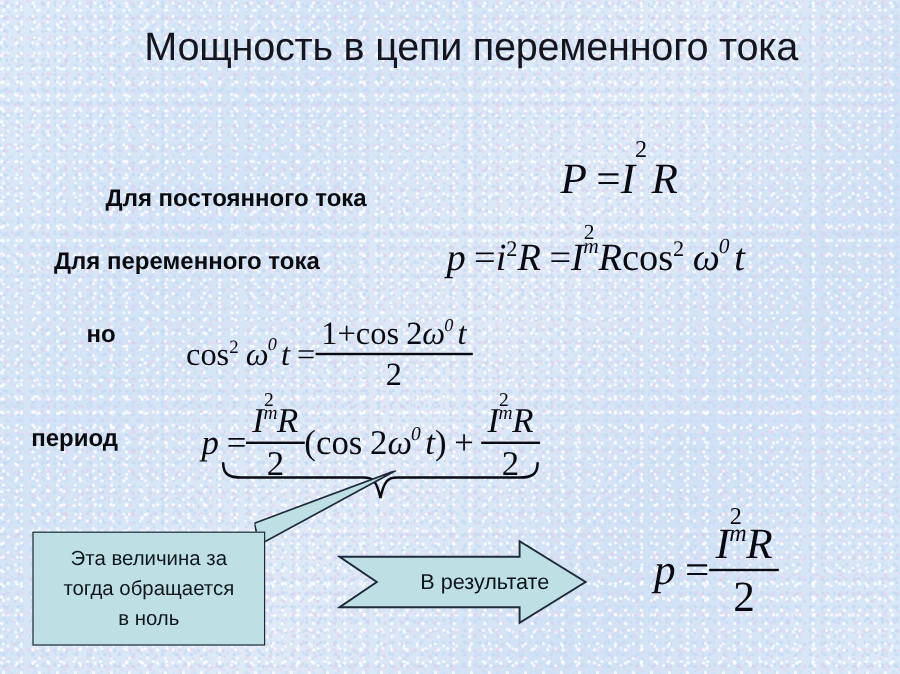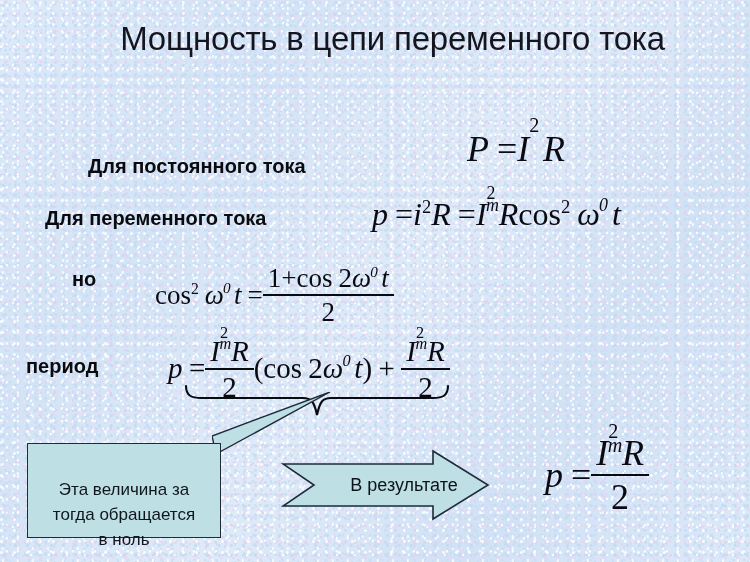--- a/index.html
+++ b/index.html
@@ -159,21 +159,20 @@
   }
   #callout-text {
     position: absolute;
     top: 9px;
     left: 0;
     width: 100%;
     text-align: center;
     font-size: 17px;
     line-height: 25px;
     color: #10161e;
-    margin-top: 24px;
   }
   #callout-tail { top: 392px; left: 212px; }
 
   
   #arrow-shape { top: 449px; left: 281px; }
   #arrow-text {
     top: 474px;
     left: 281px;
     width: 210px;
     text-align: center;

